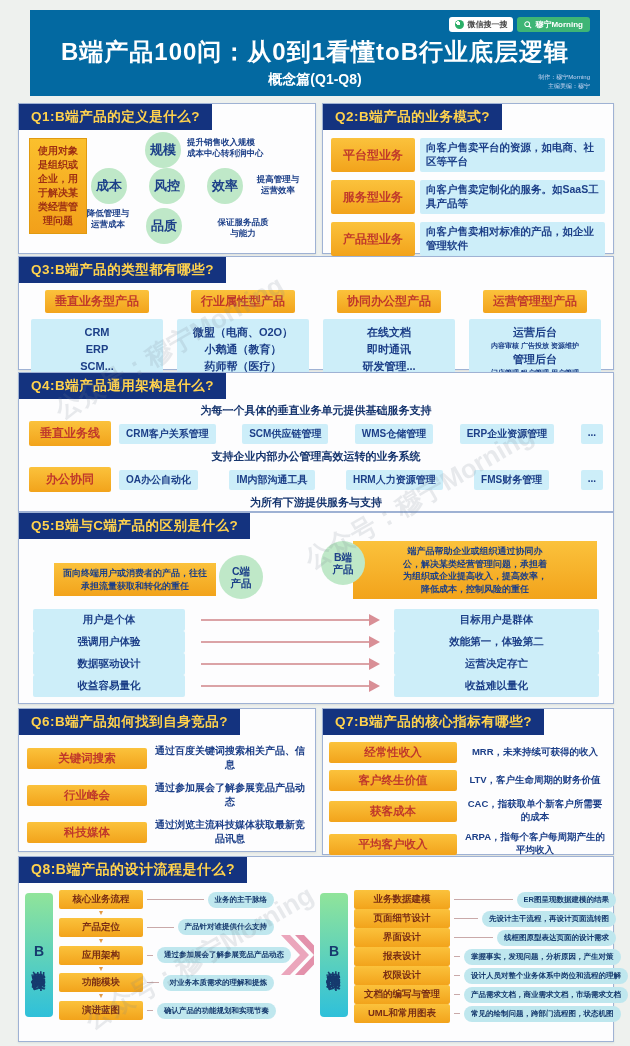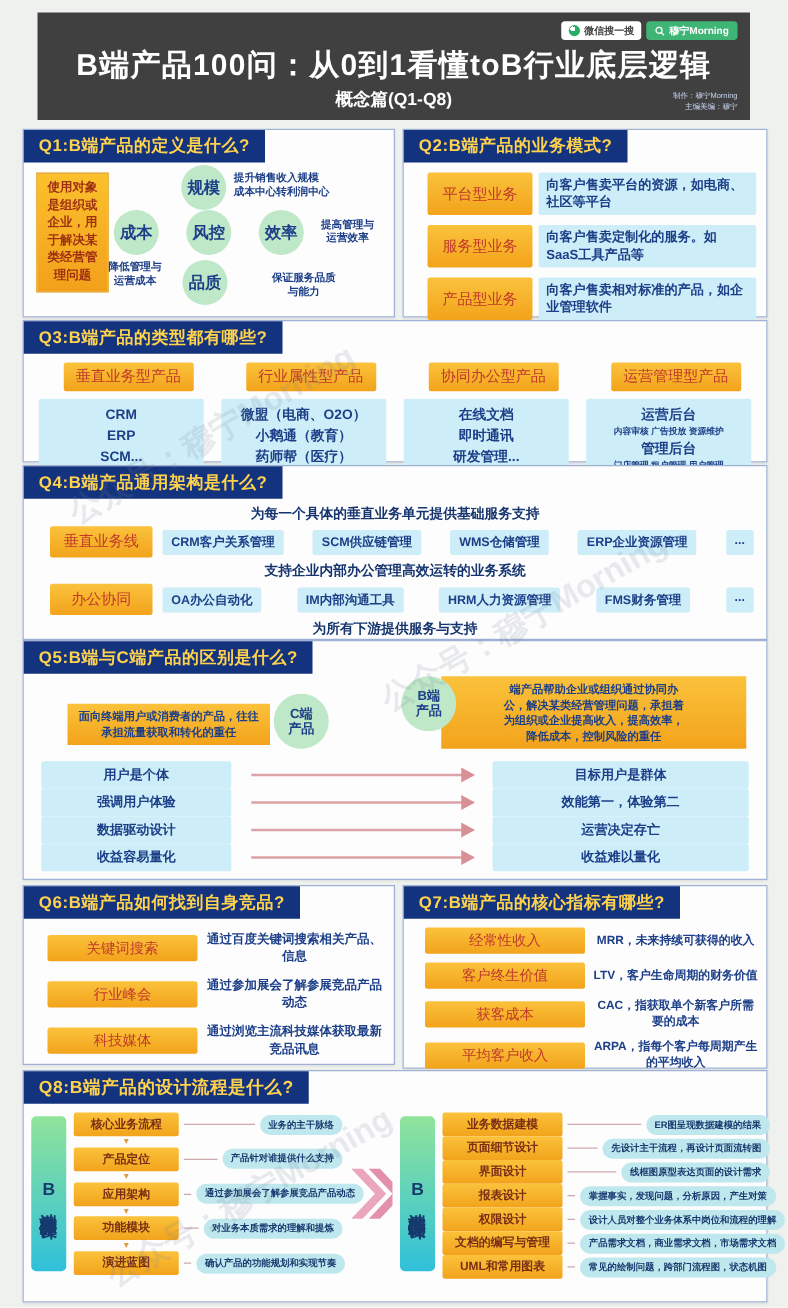--- a/index.html
+++ b/index.html
@@ -1,40 +1,40 @@
 <!DOCTYPE html>
 <html><head>
 <meta charset="utf-8">
 <style>
   html,body{margin:0;padding:0;}
   .page{position:relative;width:630px;height:1046px;background:#eef1ee;overflow:hidden;
         font-family:"Liberation Sans","DejaVu Sans",sans-serif;color:#1c3f88;}
   .pre{white-space:pre-line;}
 
   
-  .top-header{position:absolute;left:30px;top:10px;width:570px;height:86px;background:#404040;
+  .top-header{position:absolute;left:30px;top:10px;width:570px;height:86px;background:#0369a1;
               text-align:center;color:#fff;}
   .badges{position:absolute;top:7px;right:10px;display:flex;gap:4px;align-items:center;}
   .badge-white{background:#fff;border-radius:3px;padding:2px 6px;font-size:8px;color:#444;
                display:flex;align-items:center;gap:3px;font-weight:bold;}
   .wechat-dot{width:9px;height:9px;border-radius:50%;background:radial-gradient(circle at 35% 35%,#fff 0 2px,#2aae67 2px);display:inline-block;}
   .badge-green{background:#3eb575;border-radius:3px;padding:2px 7px;font-size:8px;color:#fff;
                display:flex;align-items:center;gap:3px;font-weight:bold;}
   .main-title{margin:0;padding-top:26px;font-size:24px;font-weight:bold;letter-spacing:1px;}
   .sub-title{font-size:14px;font-weight:bold;margin-top:3px;}
   .credits{position:absolute;right:10px;bottom:4px;text-align:right;font-size:6px;line-height:1.6;color:#c9d6f2;}
 
   
   .panel{position:absolute;background:#fdfdfe;border:1px solid #9fb2d4;box-shadow:0 1px 2px rgba(0,0,0,.08);}
   .qbar{display:inline-block;background:#14337f;color:#ffd24d;font-weight:bold;
         padding:4px 12px;font-size:13.5px;letter-spacing:.5px;}
 
-  .olabel{background:linear-gradient(180deg,#fbc23c,#f2a31b);color:#c0392b;font-weight:normal;
+  .olabel{background:linear-gradient(180deg,#fbc23c,#f2a31b);color:#c0392b;font-weight:bold;
           display:flex;align-items:center;justify-content:center;text-align:center;
-          padding:2px 5px;border-radius:2px;margin-left:11px;}
+          padding:2px 5px;border-radius:2px;}
   .bluebox{background:#cdeef9;color:#1c3f88;font-weight:bold;border-radius:2px;}
 
   
   #q1{left:18px;top:103px;width:296px;height:149px;}
   .q1-leftbox{position:absolute;left:10px;top:34px;width:58px;height:96px;
               background:linear-gradient(180deg,#fbc02d,#f2a01a);border:1px solid #e09a10;
               color:#9f3013;font-weight:bold;font-size:10px;line-height:1.4;text-align:center;
               display:flex;align-items:center;padding:2px 4px;box-sizing:border-box;}
   .bub{position:absolute;width:36px;height:36px;border-radius:50%;background:#bfe8c8;
        color:#1c3f88;font-weight:bold;font-size:13px;display:flex;align-items:center;justify-content:center;}

